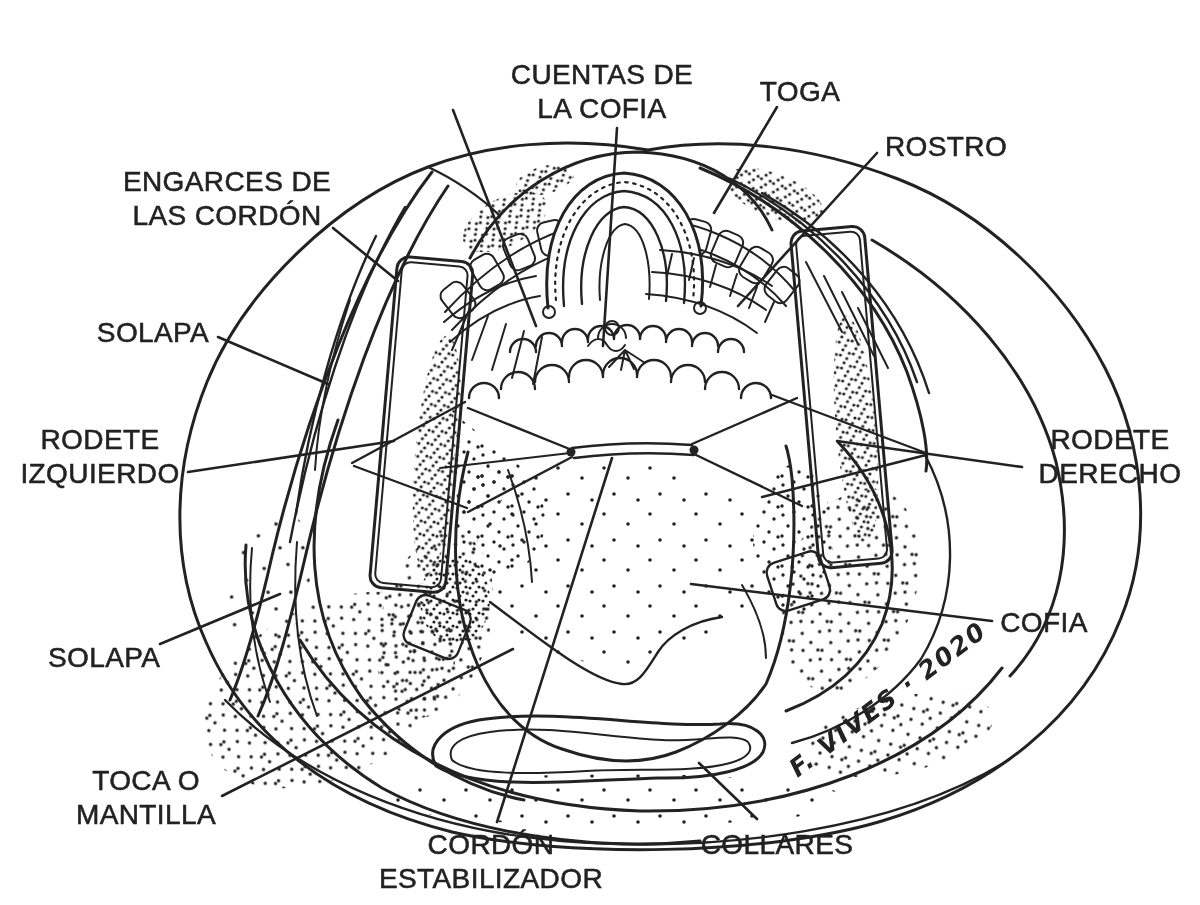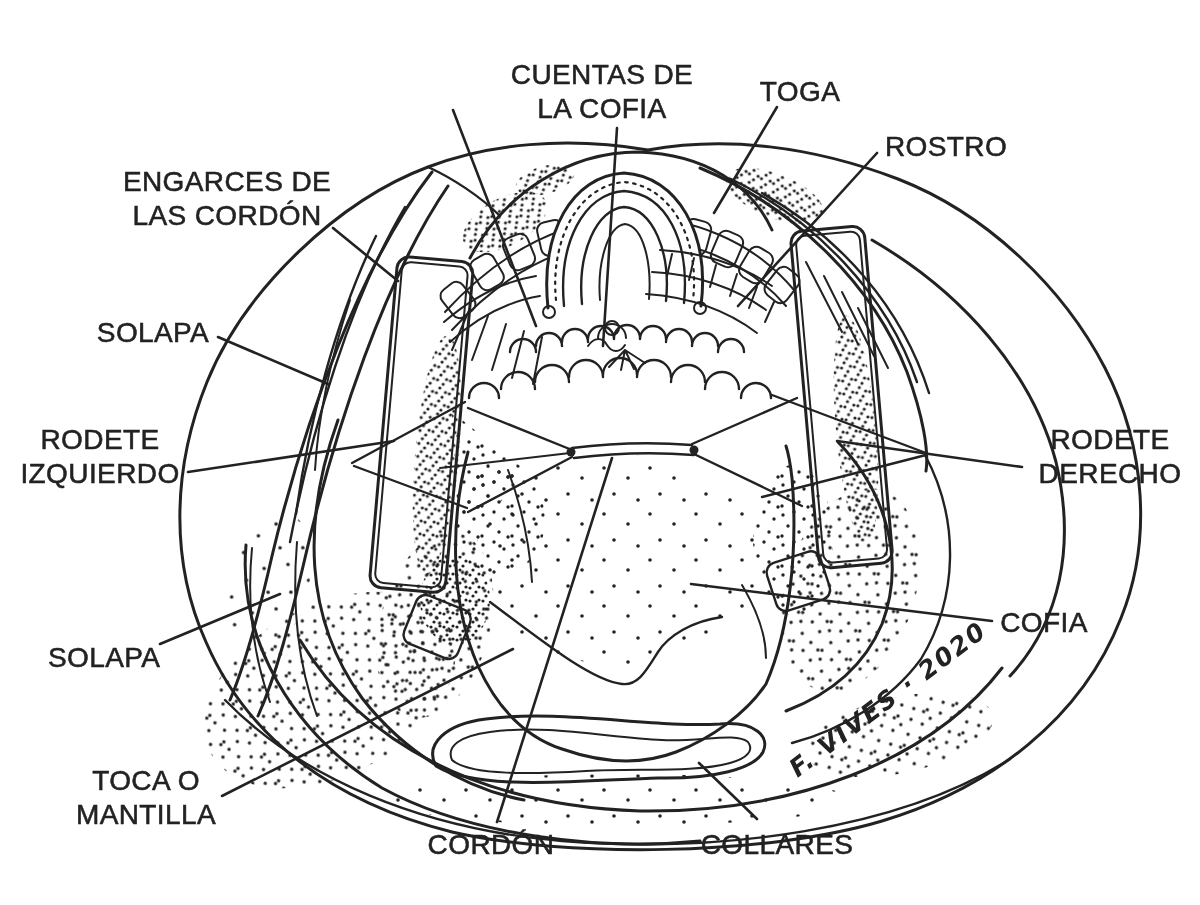--- a/index.html
+++ b/index.html
@@ -301,19 +301,20 @@
 
 <div class="label center" style="left:1044px;top:606px">COFIA</div>
 
 <div class="label center" style="left:146px;top:764px">
   <div>TOCA O</div>
   <div>MANTILLA</div>
 </div>
 
 <div class="label center" style="left:491px;top:828px">
   <div>CORDÓN</div>
+  <div>ESTABILIZADOR</div>
 </div>
 
 <div class="label center" style="left:777px;top:828px">
   <div>COLLARES</div>
 </div>
 
 </div>
 
 </body></html>

